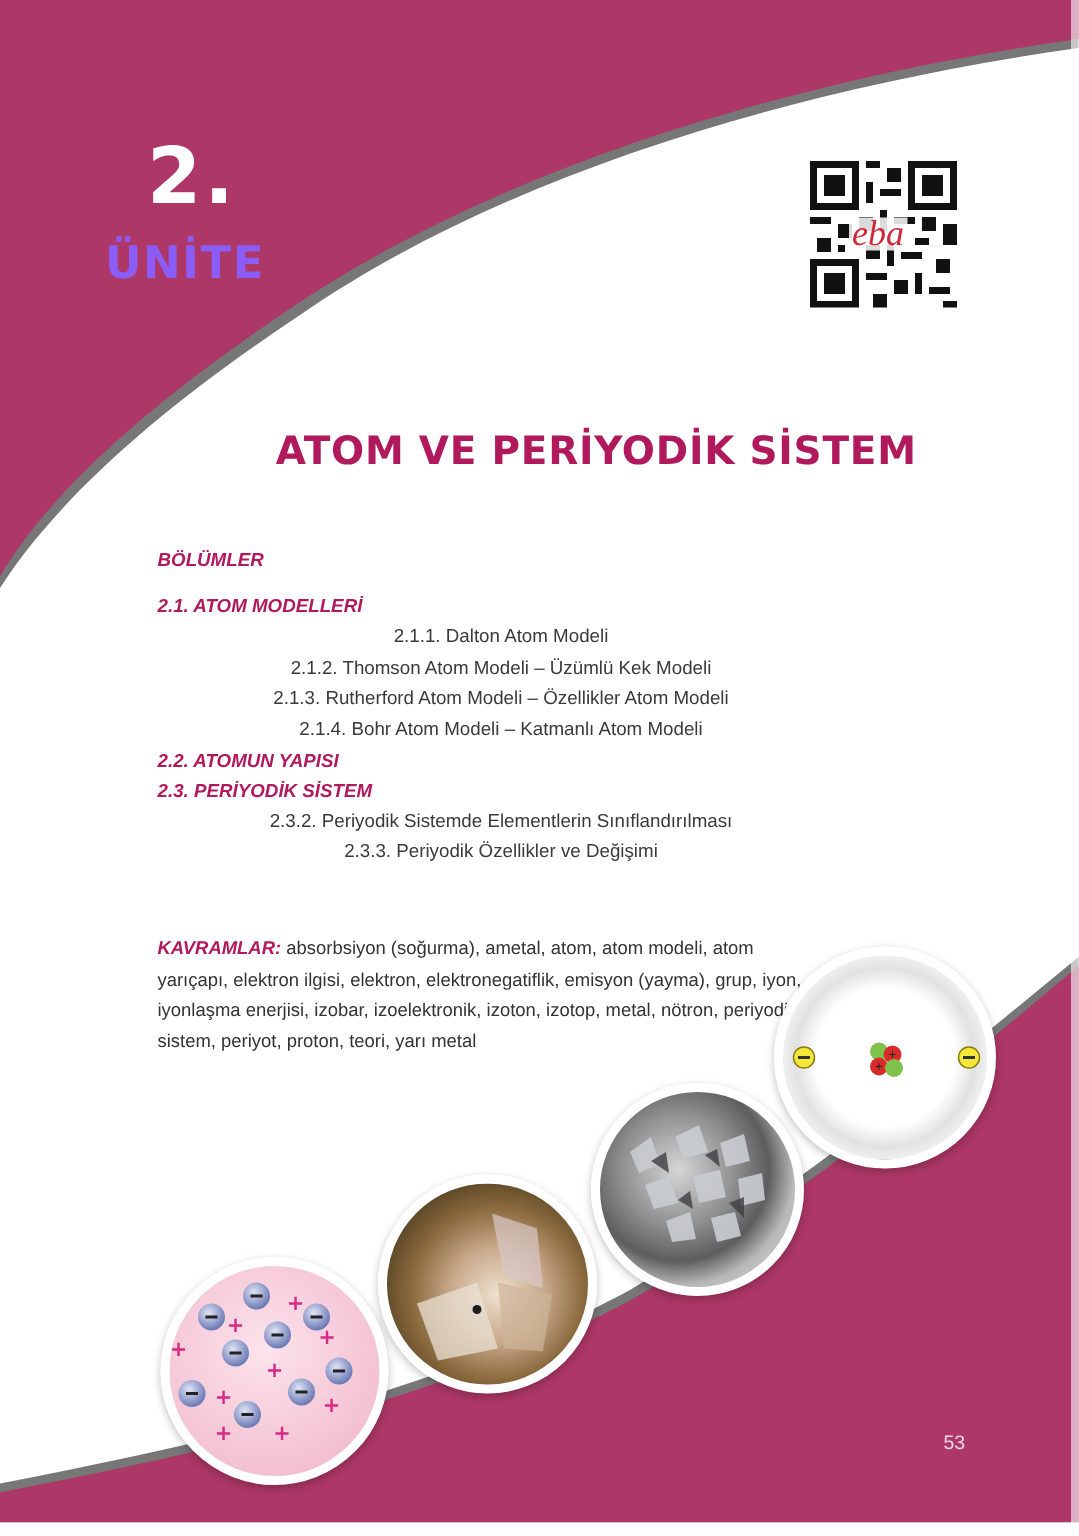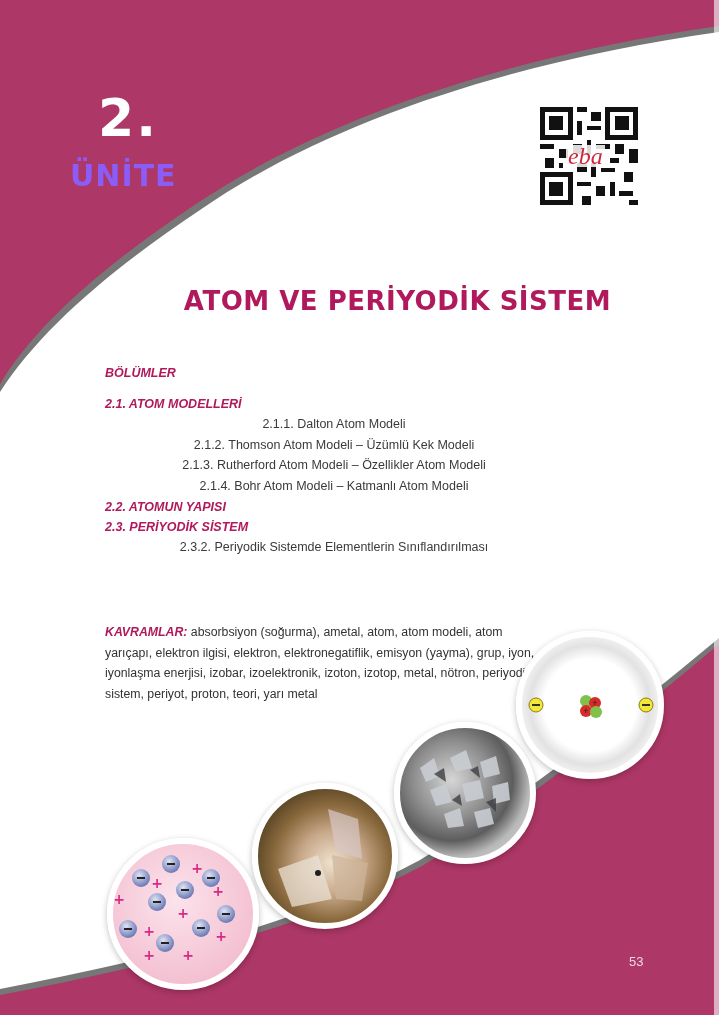--- a/index.html
+++ b/index.html
@@ -81,20 +81,21 @@
 <div class="sections">
   <div class="sec-heading" style="margin-bottom:14px;">BÖLÜMLER</div>
   <div class="sec-main">2.1.  ATOM MODELLERİ</div>
   <div class="sec-sub">2.1.1. Dalton Atom Modeli</div>
   <div class="sec-sub">2.1.2. Thomson Atom Modeli – Üzümlü Kek Modeli</div>
   <div class="sec-sub">2.1.3. Rutherford Atom Modeli – Özellikler Atom Modeli</div>
   <div class="sec-sub">2.1.4. Bohr Atom Modeli – Katmanlı Atom Modeli</div>
   <div class="sec-main">2.2.  ATOMUN YAPISI</div>
   <div class="sec-main">2.3.  PERİYODİK SİSTEM</div>
   <div class="sec-sub">2.3.2. Periyodik Sistemde Elementlerin Sınıflandırılması</div>
+  <div class="sec-sub">2.3.3. Periyodik Özellikler ve Değişimi</div>
 </div>
 
 <div class="kav"><span class="kav-label">KAVRAMLAR:</span><span> absorbsiyon (soğurma), ametal, atom, atom modeli, atom yarıçapı, elektron ilgisi, elektron, elektronegatiflik, emisyon (yayma), grup, iyon, iyonlaşma enerjisi, izobar, izoelektronik, izoton, izotop, metal, nötron, periyodik sistem, periyot, proton, teori, yarı metal</span></div>
 
 <div class="circle" style="left:516px; top:631px; width:136px; height:136px; background: radial-gradient(circle, #ffffff 0%, #ffffff 48%, #e2e2e2 62%, #f4f4f4 74%, #ffffff 80%);">
   <svg width="136" height="136" viewBox="0 0 136 136">
     <circle cx="14" cy="68" r="7" fill="#f3e73a" stroke="#8a7d10" stroke-width="1"></circle>
       <rect x="10" y="67" width="8" height="2" fill="#333"></rect>
     <circle cx="124" cy="68" r="7" fill="#f3e73a" stroke="#8a7d10" stroke-width="1"></circle>
       <rect x="120" y="67" width="8" height="2" fill="#333"></rect>

